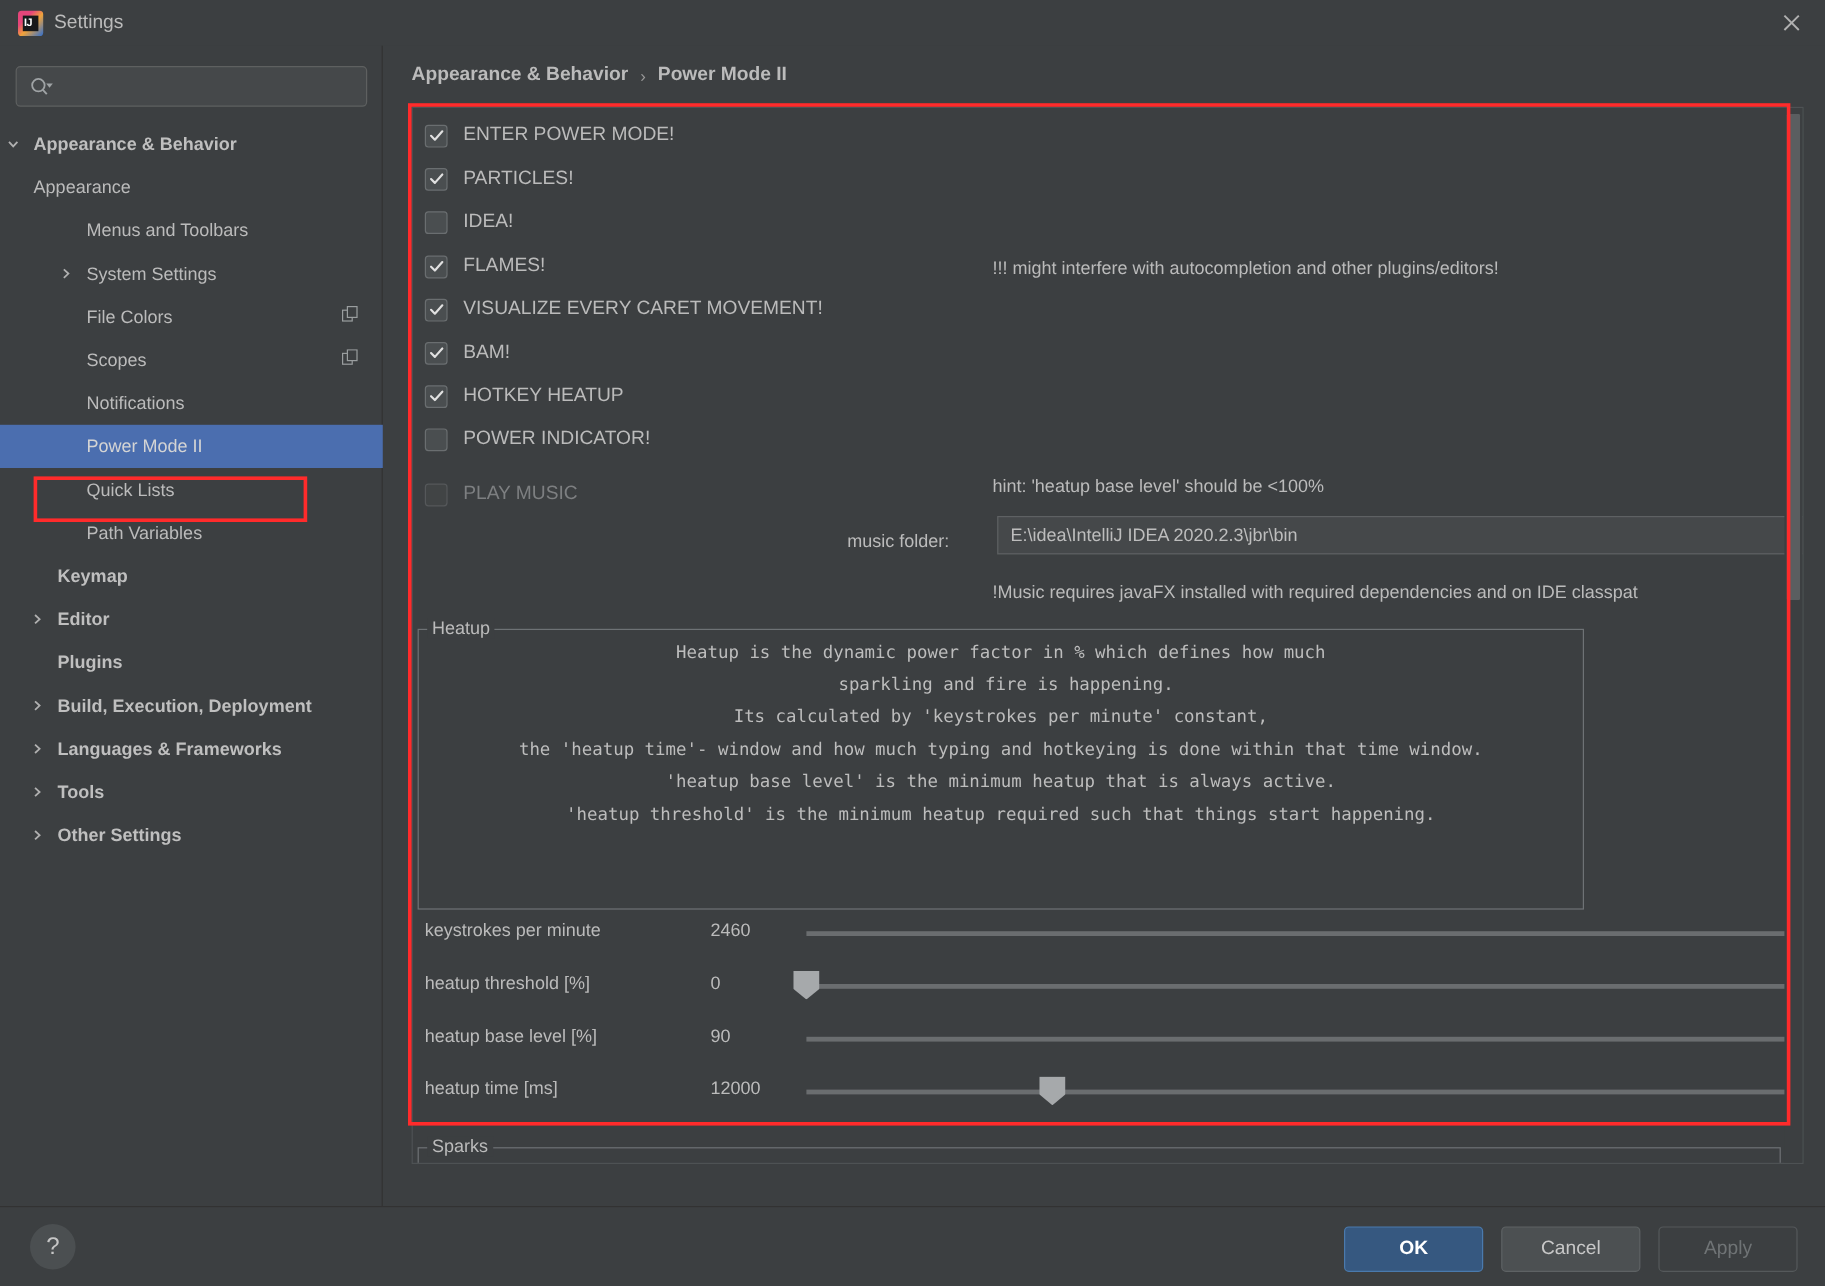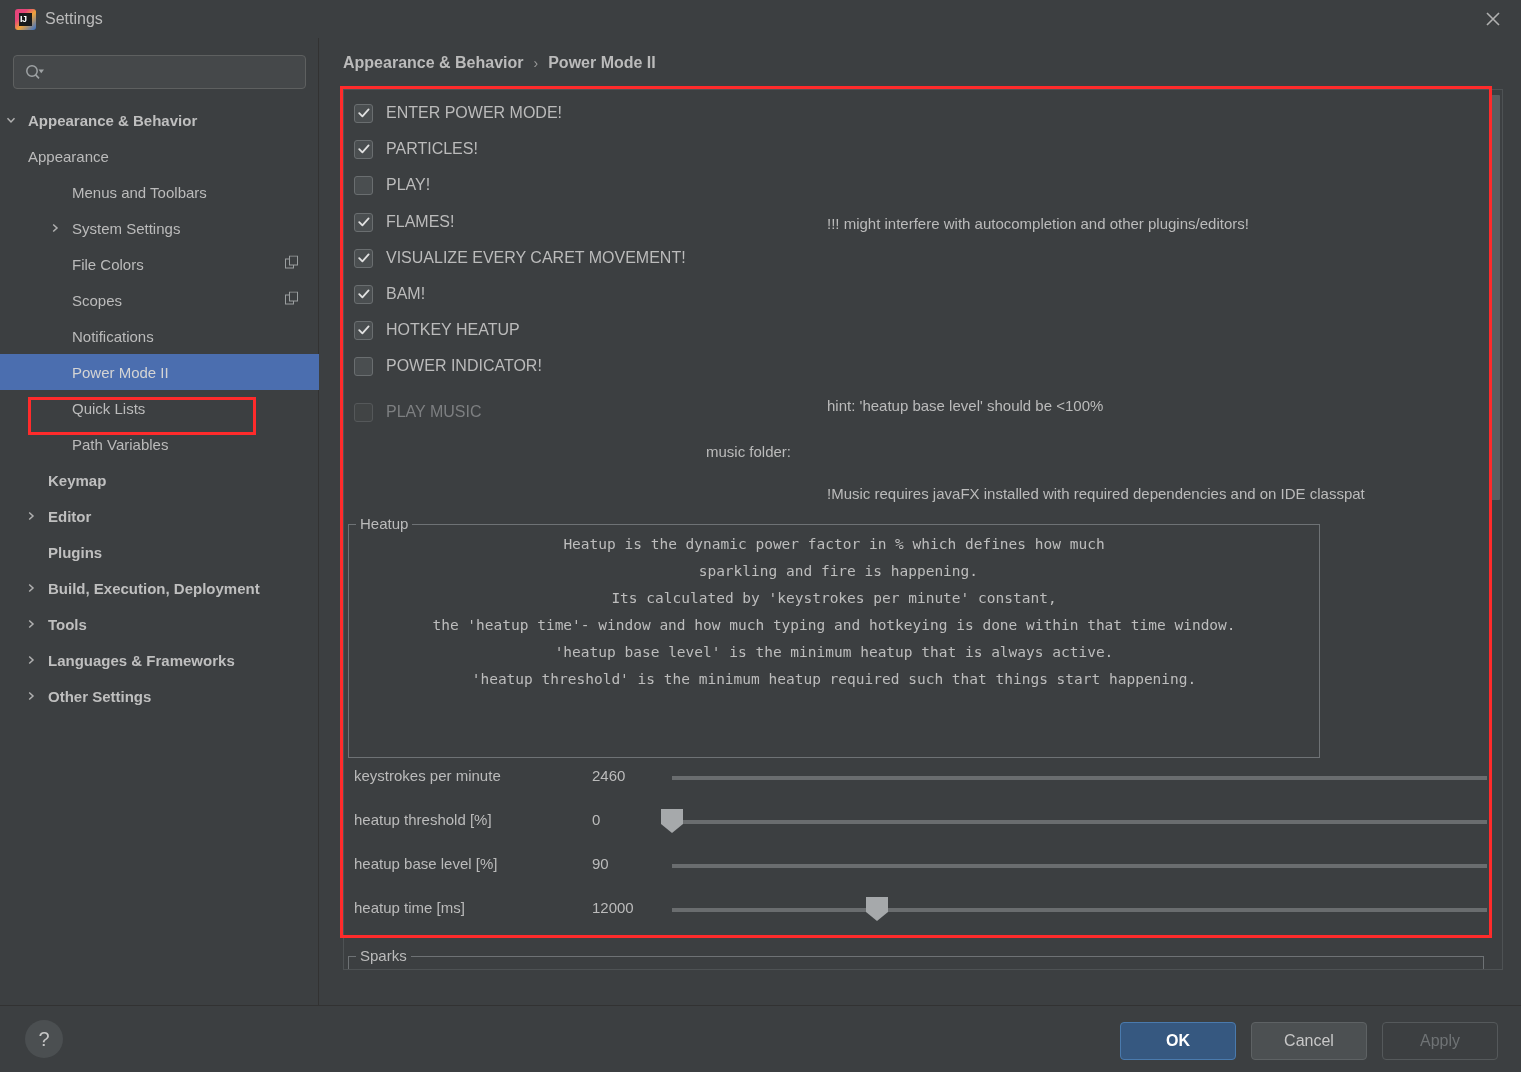--- a/index.html
+++ b/index.html
@@ -279,29 +279,29 @@
             </svg>
           </span>
           <span class="label" style="margin-left: 48px;">Build, Execution, Deployment</span>
         </div>
         <div class="tree-item bold">
           <span class="chev" style="left: 22px;">
             <svg width="12" height="12" viewBox="0 0 12 12">
               <path d="M4.2 2.5 L8 6 L4.2 9.5" stroke="#b0b0b0" stroke-width="1.5" fill="none"></path>
             </svg>
           </span>
+          <span class="label" style="margin-left: 48px;">Languages &amp; Frameworks</span>
+        </div>
+        <div class="tree-item bold">
+          <span class="chev" style="left: 22px;">
+            <svg width="12" height="12" viewBox="0 0 12 12">
+              <path d="M4.2 2.5 L8 6 L4.2 9.5" stroke="#b0b0b0" stroke-width="1.5" fill="none"></path>
+            </svg>
+          </span>
           <span class="label" style="margin-left: 48px;">Tools</span>
-        </div>
-        <div class="tree-item bold">
-          <span class="chev" style="left: 22px;">
-            <svg width="12" height="12" viewBox="0 0 12 12">
-              <path d="M4.2 2.5 L8 6 L4.2 9.5" stroke="#b0b0b0" stroke-width="1.5" fill="none"></path>
-            </svg>
-          </span>
-          <span class="label" style="margin-left: 48px;">Languages &amp; Frameworks</span>
         </div>
         <div class="tree-item bold">
           <span class="chev" style="left: 22px;">
             <svg width="12" height="12" viewBox="0 0 12 12">
               <path d="M4.2 2.5 L8 6 L4.2 9.5" stroke="#b0b0b0" stroke-width="1.5" fill="none"></path>
             </svg>
           </span>
           <span class="label" style="margin-left: 48px;">Other Settings</span>
         </div>
       </div>
@@ -330,21 +330,21 @@
           <div class="cb-row" style="top: 44px;">
             <span class="cbox">
               <svg width="14" height="14" viewBox="0 0 14 14">
                 <path d="M2.2 7.2 L5.4 10.4 L11.6 3.4" stroke="#e0e0e0" stroke-width="1.8" fill="none" stroke-linecap="round" stroke-linejoin="round"></path>
               </svg>
             </span>
             <span class="cb-label">PARTICLES!</span>
           </div>
           <div class="cb-row" style="top: 80px;">
             <span class="cbox"></span>
-            <span class="cb-label">PLAY!</span>
+            <span class="cb-label">IDEA!</span>
           </div>
           <div class="cb-row" style="top: 117px;">
             <span class="cbox">
               <svg width="14" height="14" viewBox="0 0 14 14">
                 <path d="M2.2 7.2 L5.4 10.4 L11.6 3.4" stroke="#e0e0e0" stroke-width="1.8" fill="none" stroke-linecap="round" stroke-linejoin="round"></path>
               </svg>
             </span>
             <span class="cb-label">FLAMES!</span>
           </div>
           <div class="cb-row" style="top: 153px;">
@@ -377,20 +377,21 @@
           </div>
           <div class="cb-row" style="top: 307px;">
             <span class="cbox dim"></span>
             <span class="cb-label dim">PLAY MUSIC</span>
           </div>
         </div>
 
       <div class="side-note" style="left:483px; top:125px;">!!! might interfere with autocompletion and other plugins/editors!</div>
       <div class="side-note" style="left:483px; top:307px;">hint: 'heatup base level' should be &lt;100%</div>
       <div class="music-label" style="left:362px; top:353px;">music folder:</div>
+      <div class="music-field" style="left:487px; top:340px; width:672px;">E:\idea\IntelliJ IDEA 2020.2.3\jbr\bin</div>
       <div class="side-note" style="left:483px; top:395px;">!Music requires javaFX installed with required dependencies and on IDE classpat</div>
 
       <div class="group" style="left:4px; top:434px; width:972px; height:234px;text-align:center;">
         <span class="group-title">Heatup</span>
         <div class="heatup-text">Heatup is the dynamic power factor in % which defines how much
  sparkling and fire is happening.
 Its calculated by 'keystrokes per minute' constant,
 the 'heatup time'- window and how much typing and hotkeying is done within that time window.
 'heatup base level' is the minimum heatup that is always active.
 'heatup threshold' is the minimum heatup required such that things start happening.</div>

